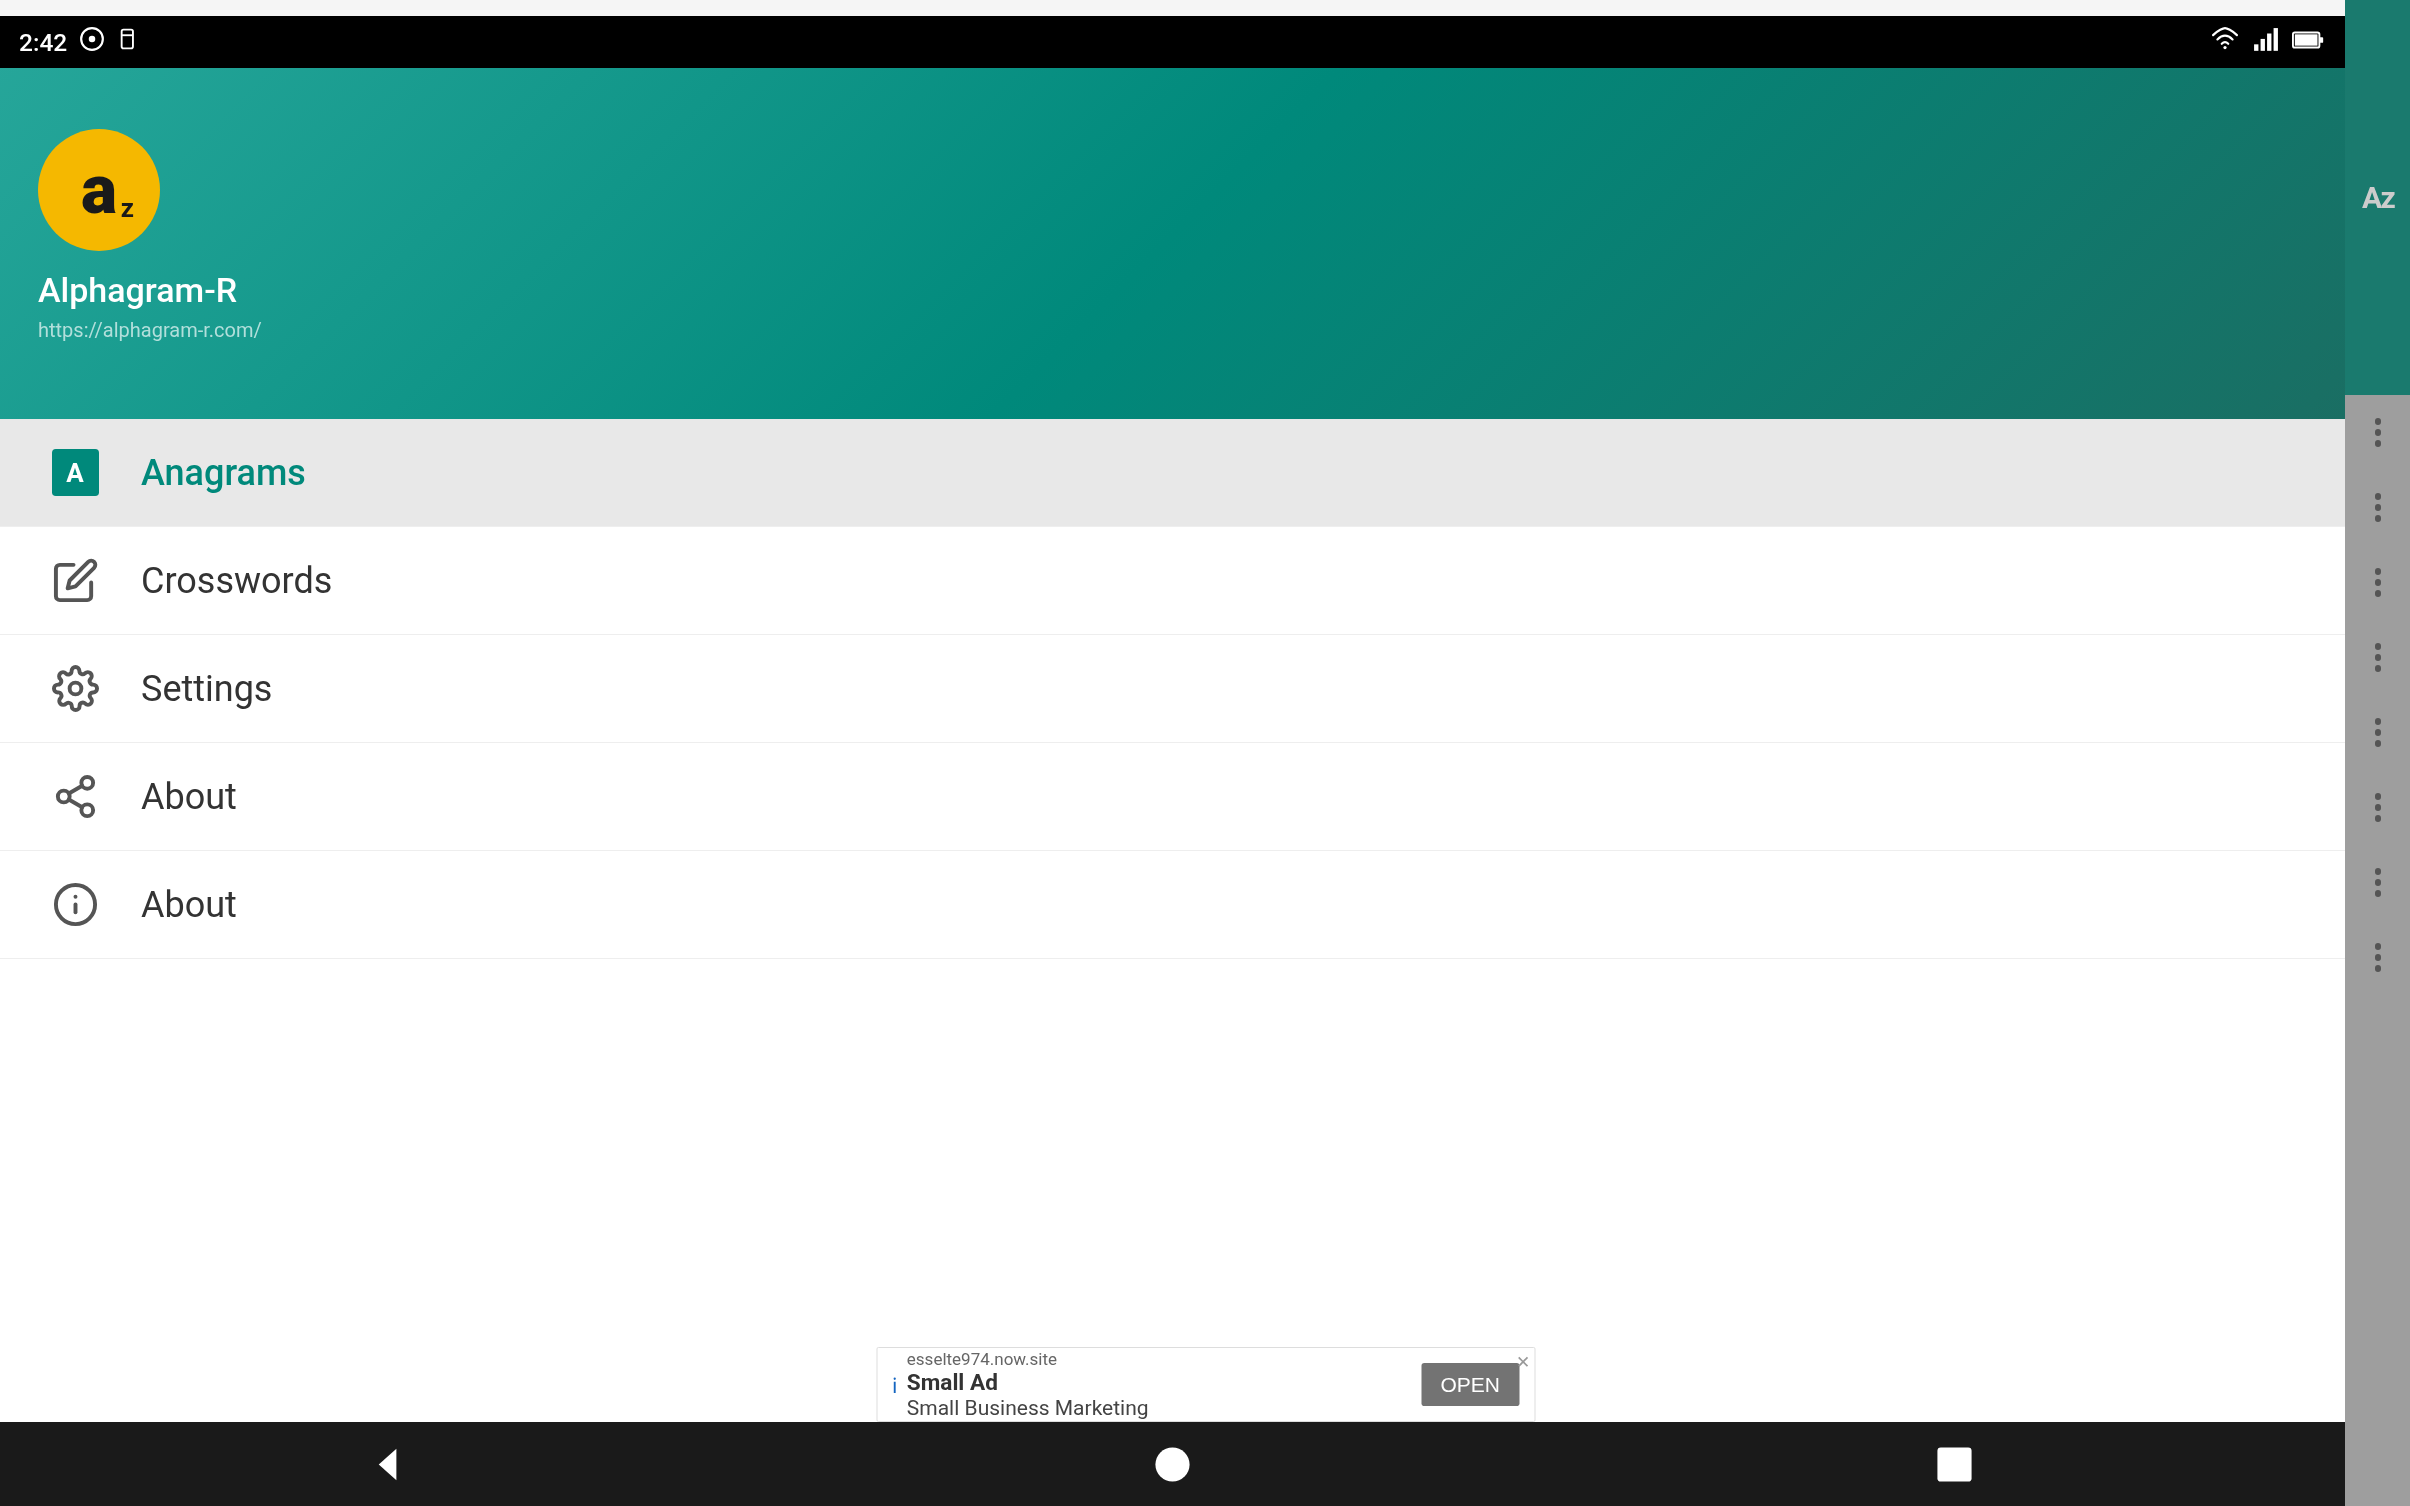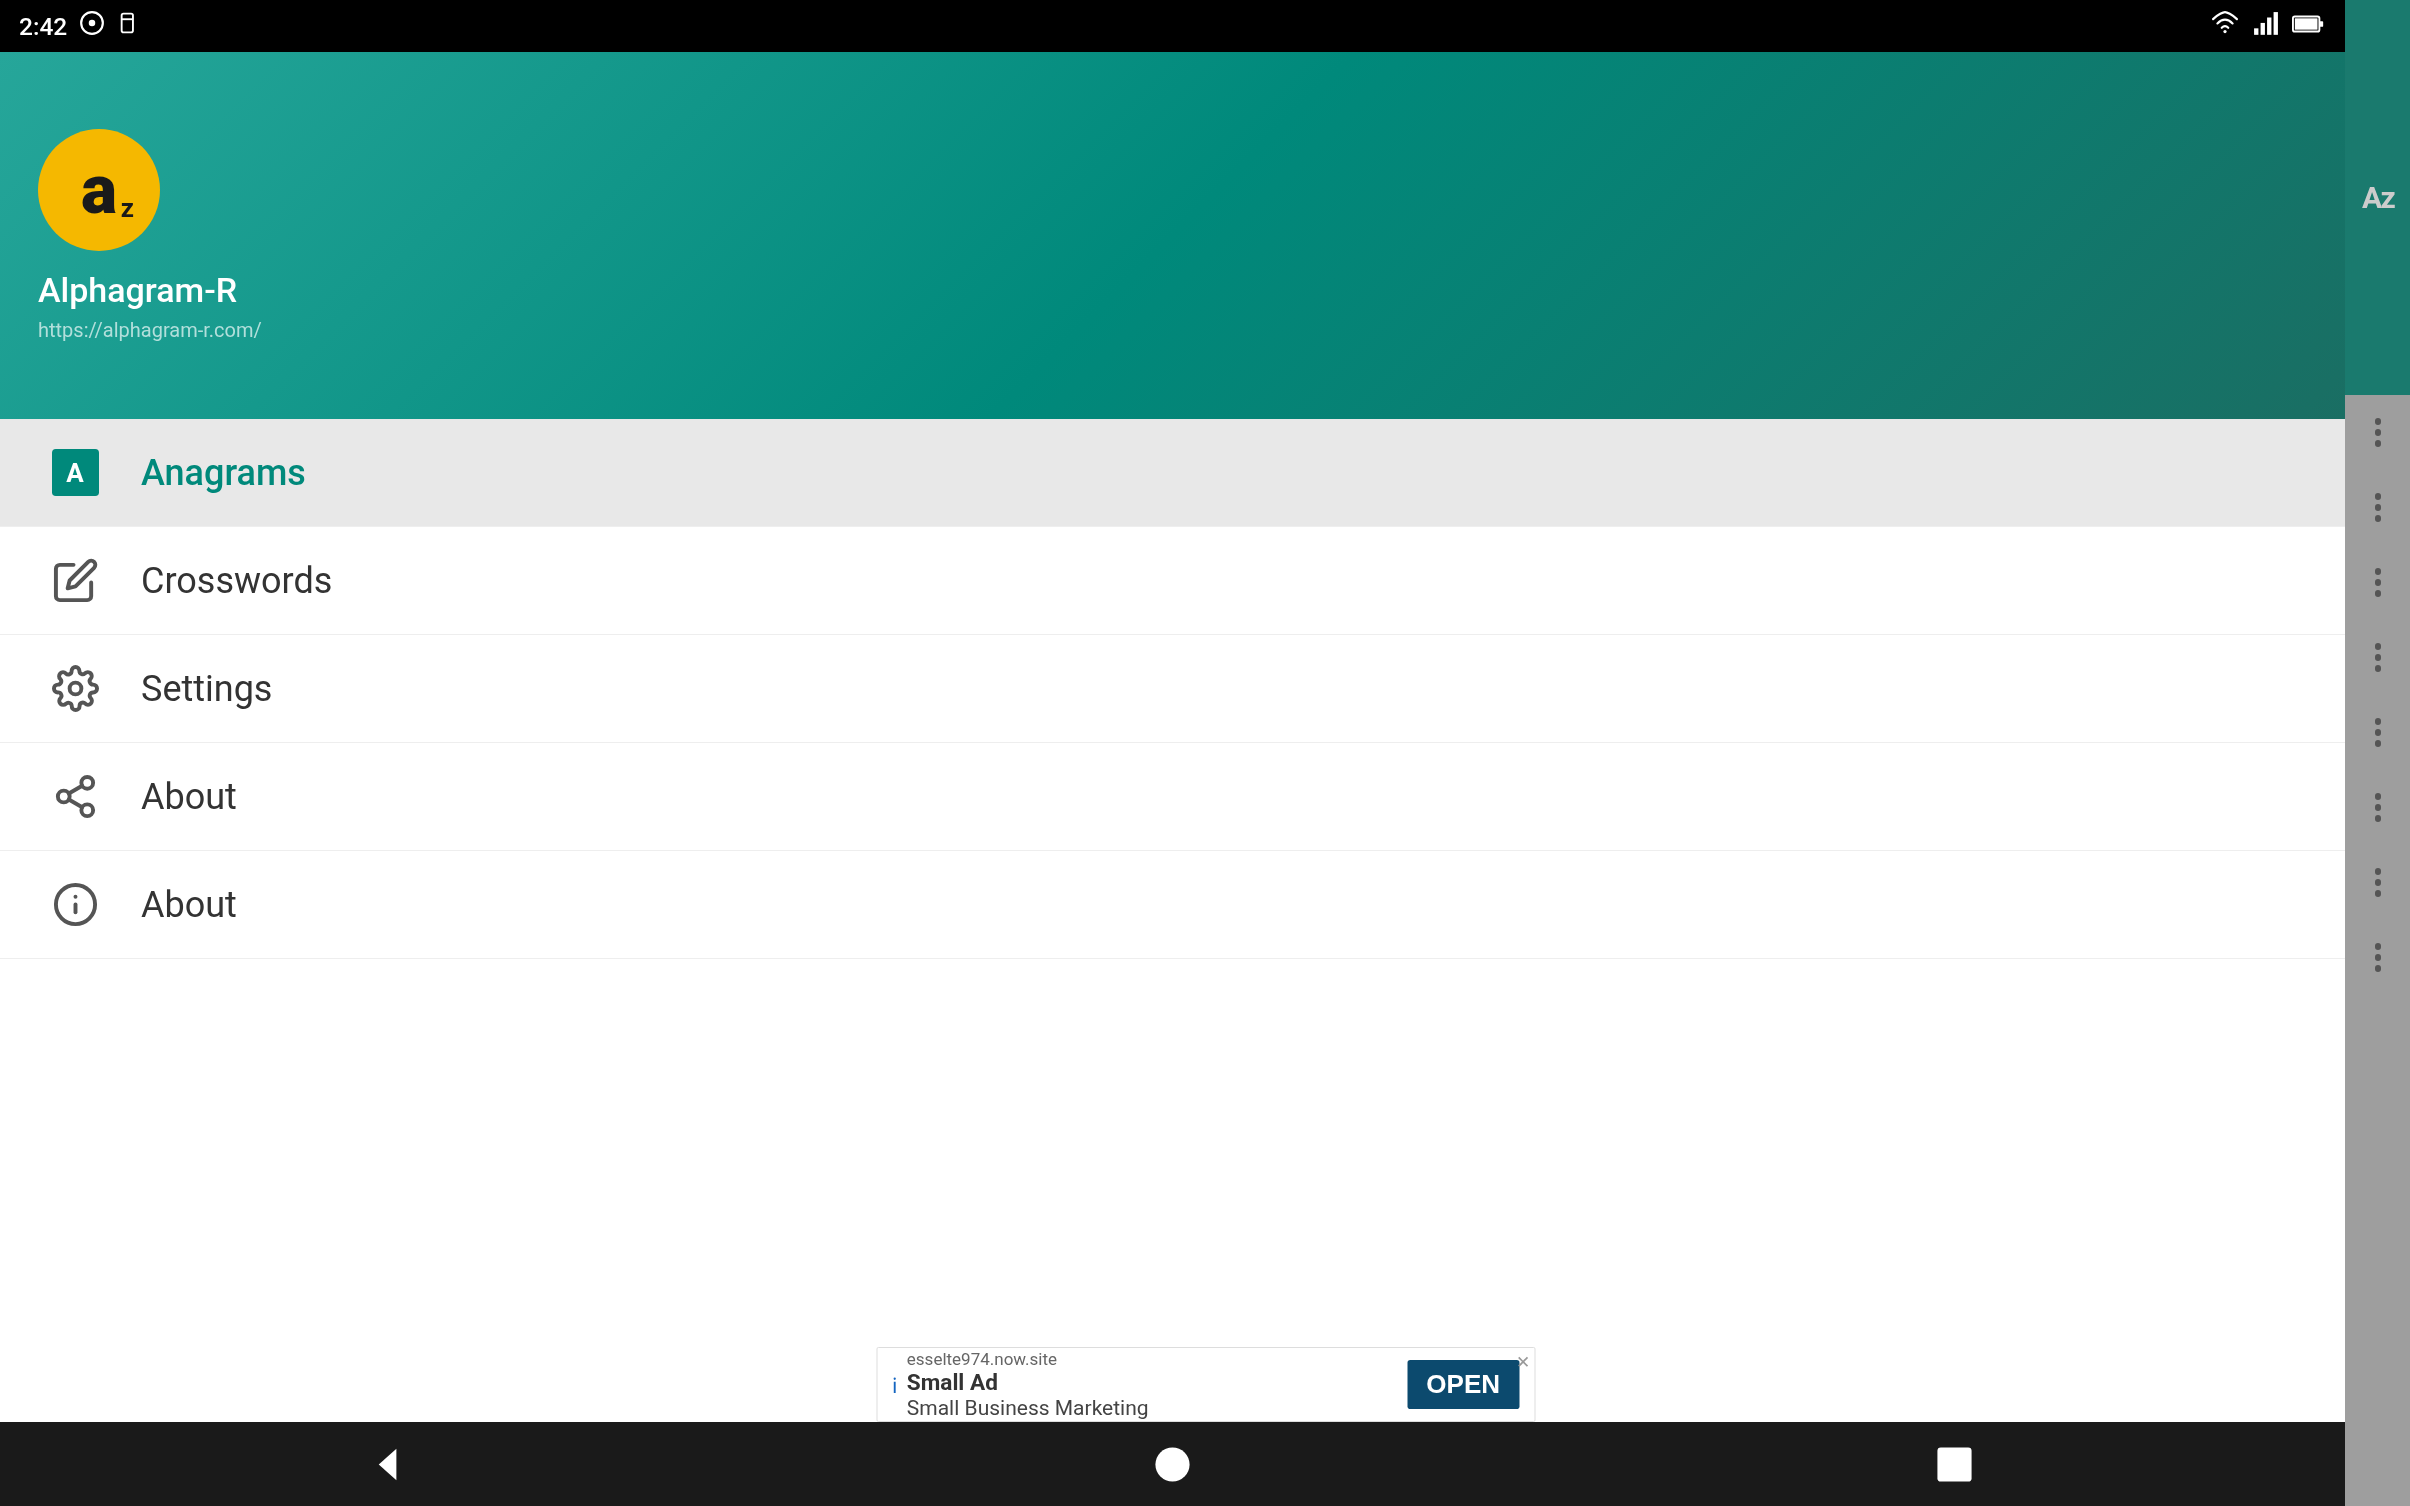--- a/index.html
+++ b/index.html
@@ -16,21 +16,21 @@
     
     .status-bar {
       width: 2345px;
       height: 52px;
       background: #000;
       display: flex;
       align-items: center;
       justify-content: space-between;
       padding: 0 19px;
       position: absolute;
-      top: 0;
+      top: 16px;
       left: 0;
       z-index: 100;
     }
 
     .status-bar-left {
       display: flex;
       align-items: center;
       gap: 11.3px;
       color: white;
       font-size: 24.5px;
@@ -269,25 +269,25 @@
       font-weight: 700;
       color: #333;
     }
 
     .ad-description {
       font-size: 21px;
       color: #444;
     }
 
     .ad-open-btn {
-      background: #0c4a6e;
+      background: #737373;
       color: #fff;
       padding: 9.4px 19px;
-      font-size: 26px;
-      font-weight: 700;
+      font-size: 21px;
+      font-weight: 400;
       border: none;
       cursor: pointer;
       border-radius: 2.8px;
     }
 
     .ad-close {
       position: absolute;
       top: 3.8px;
       right: 3.8px;
       font-size: 17px;

